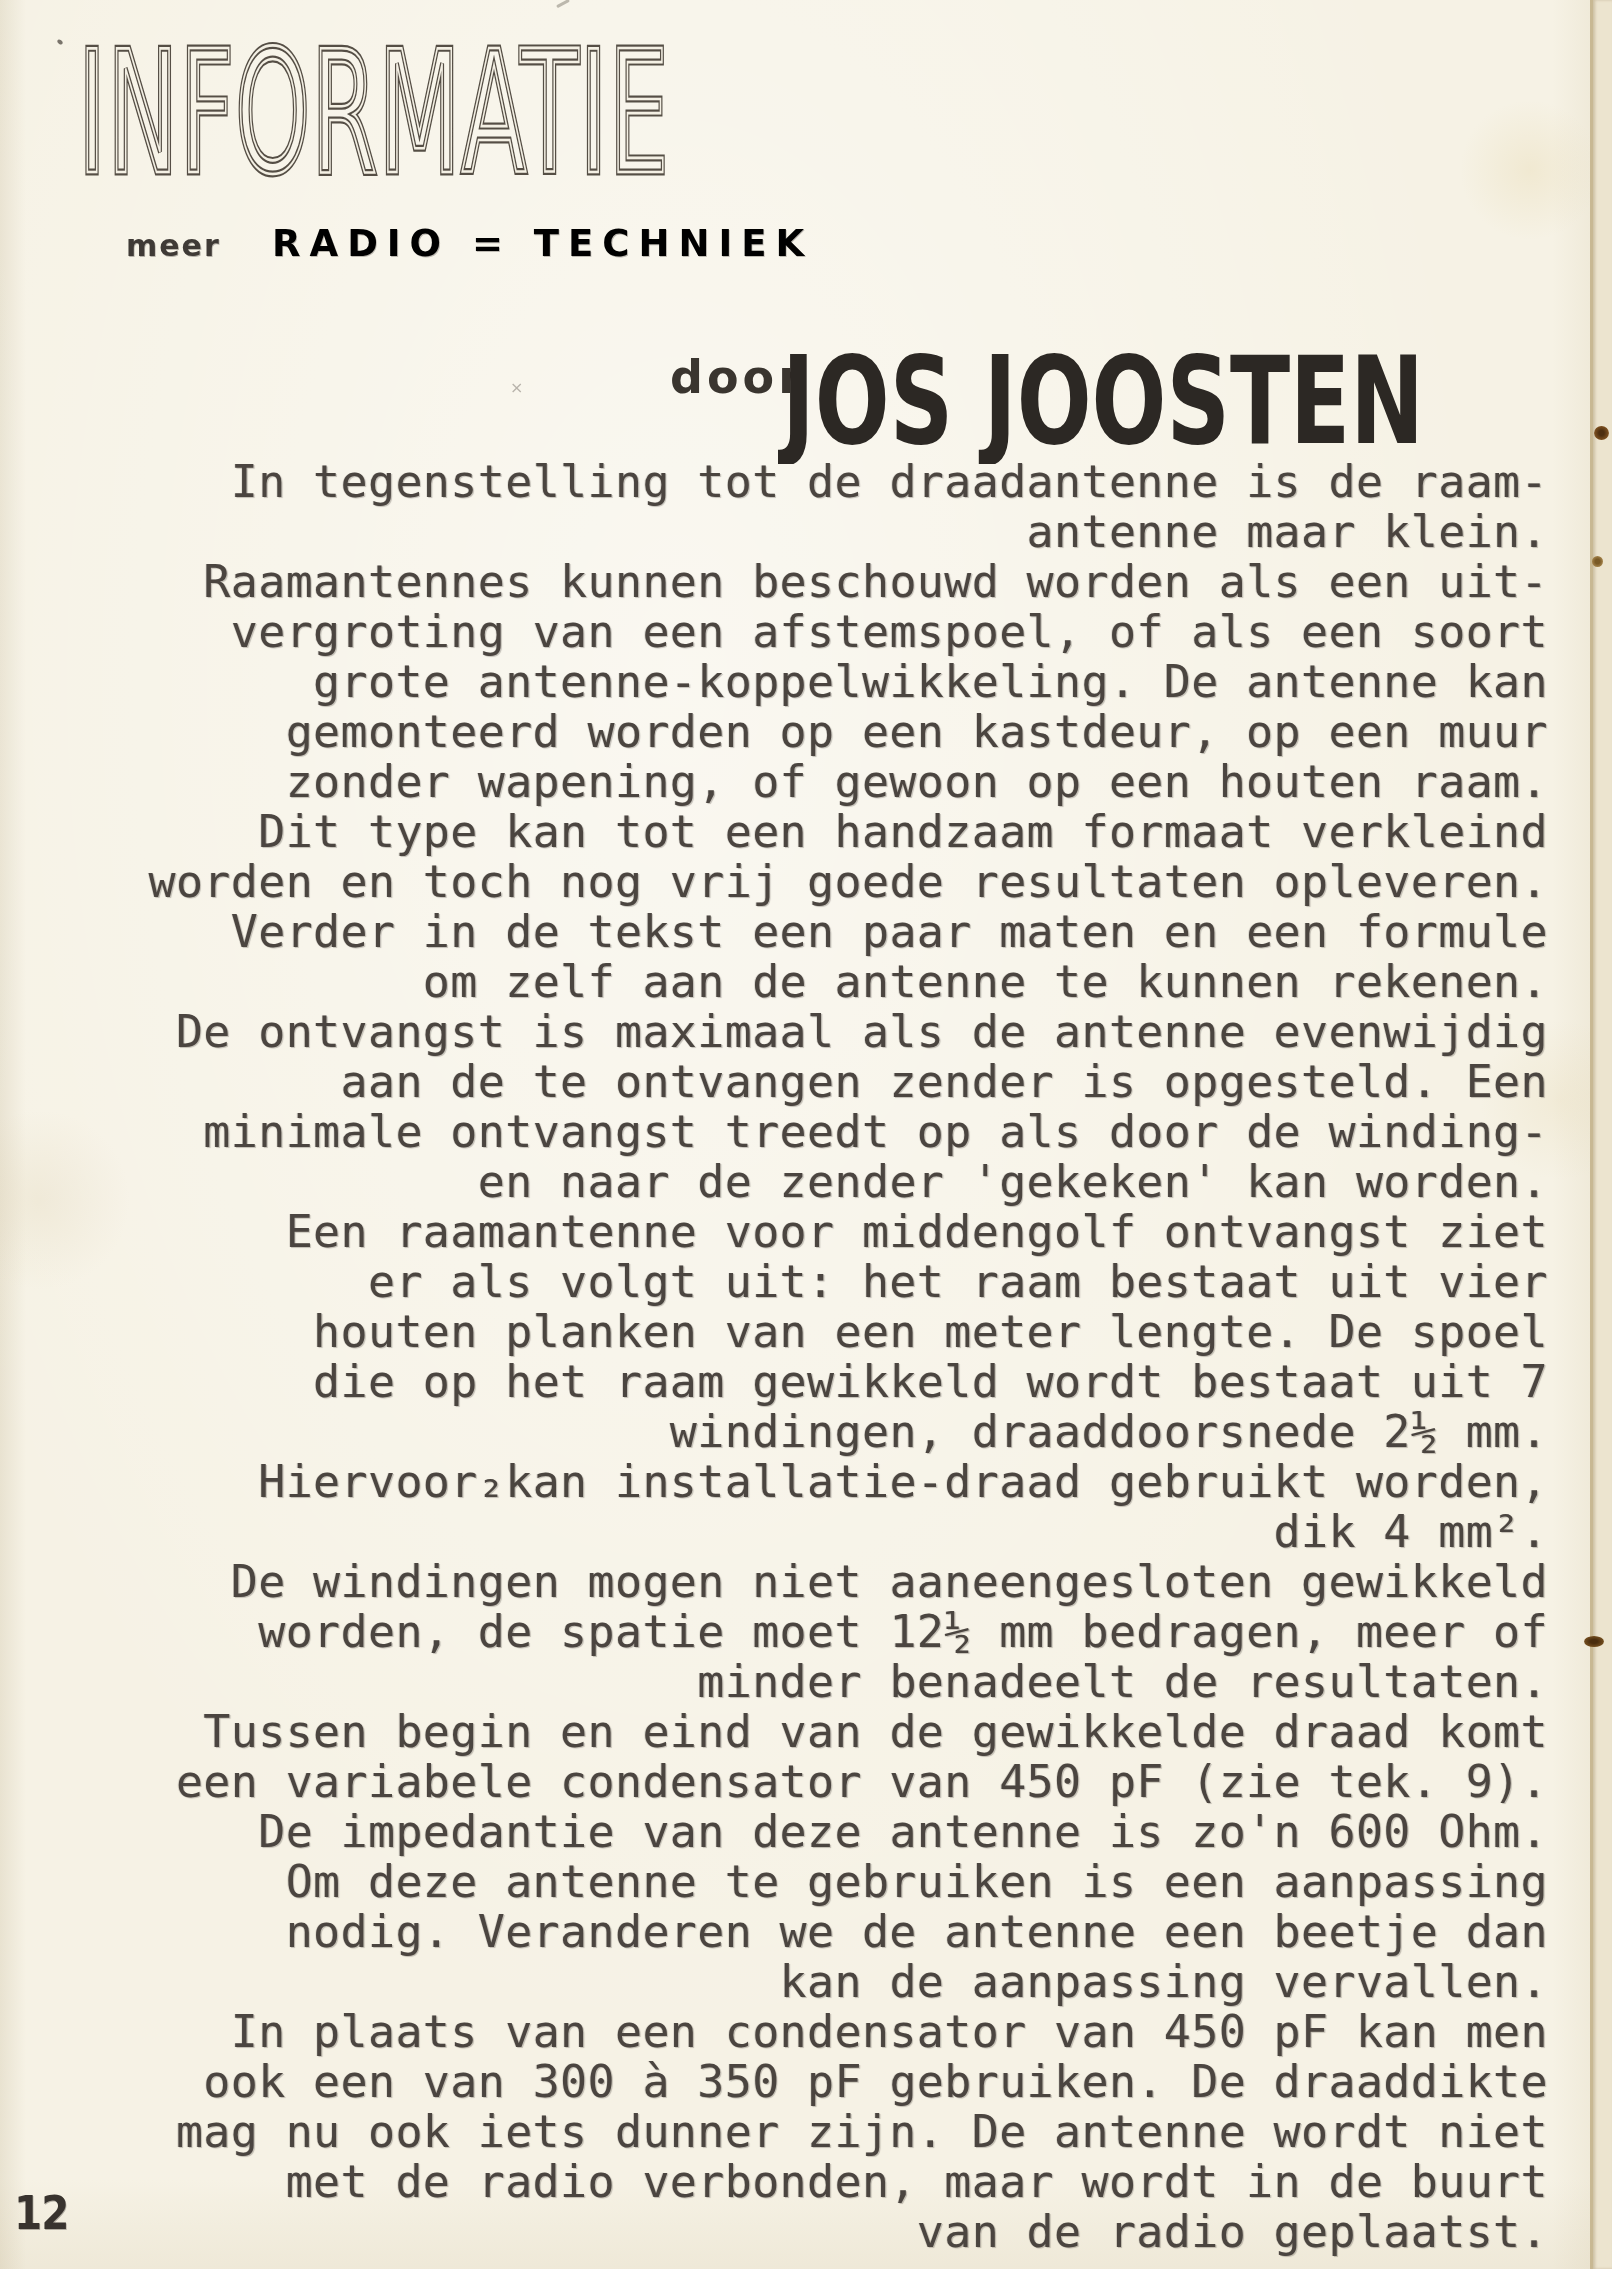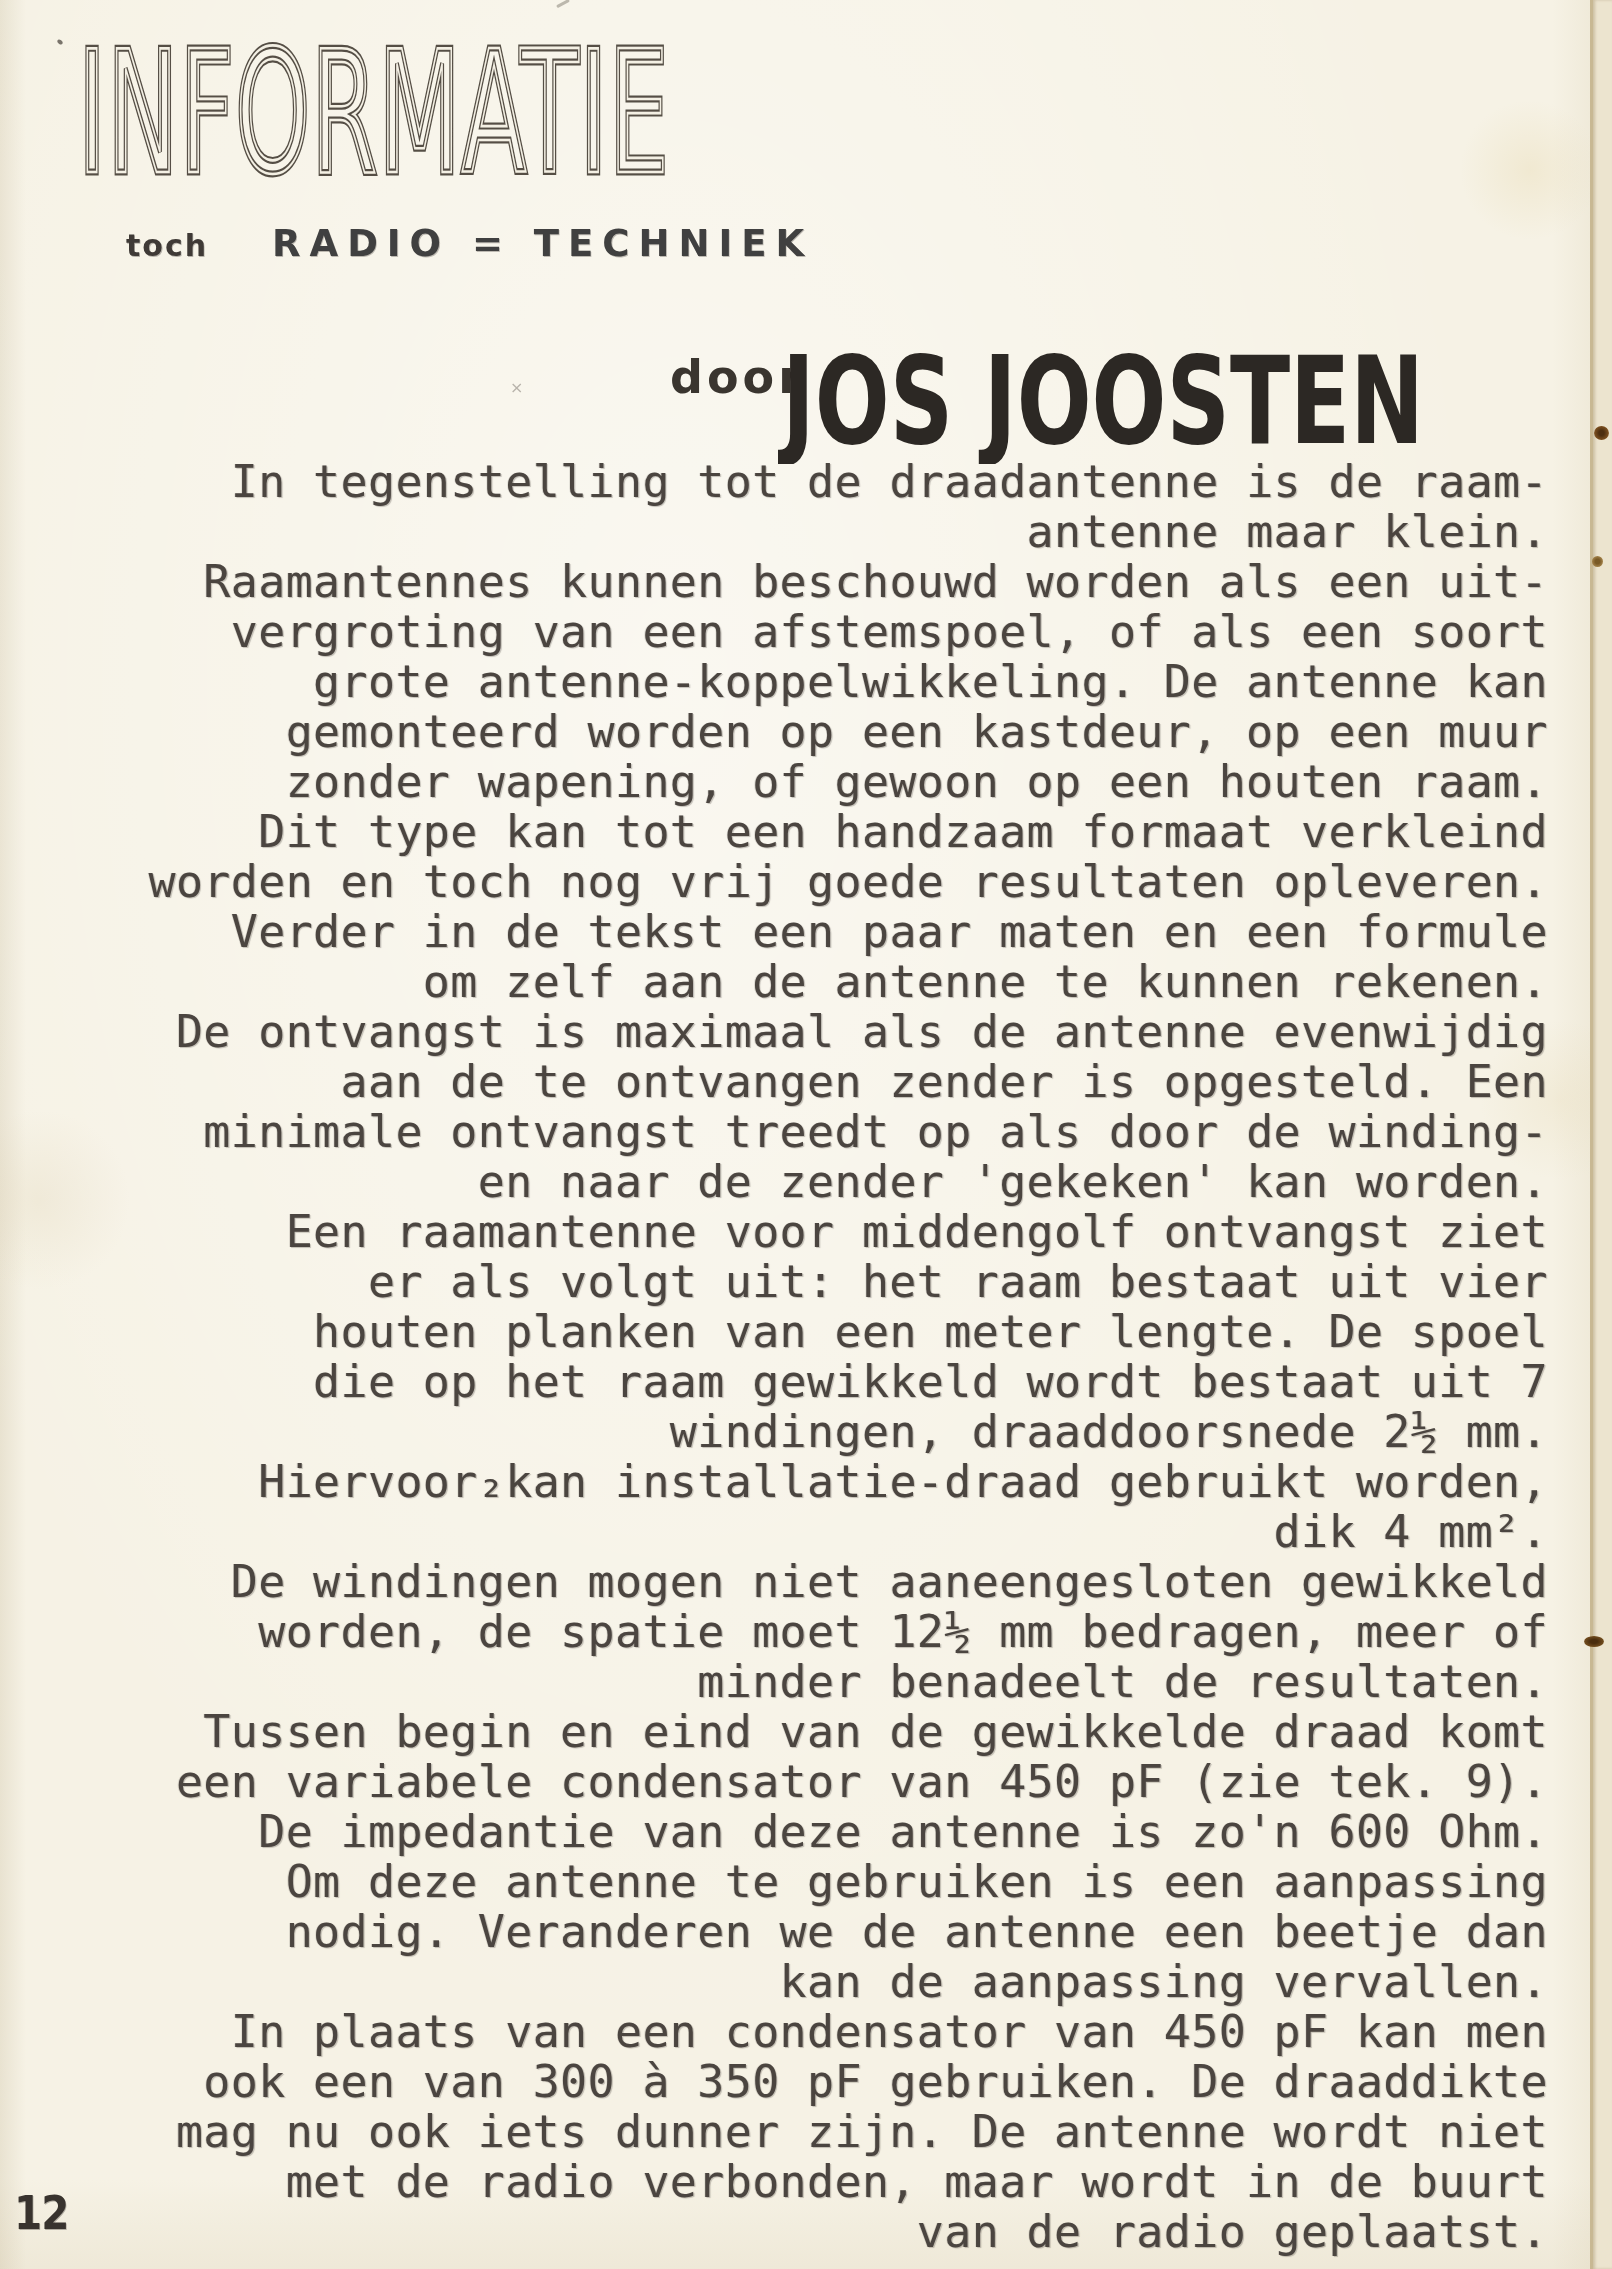--- a/index.html
+++ b/index.html
@@ -42,21 +42,21 @@
     fill:none; stroke:#f4f0e4; stroke-width:2.6px;
     font-family:"DejaVu Sans",sans-serif; font-size:170px; letter-spacing:2px;
   }
   .subtitle-prefix{
     position:absolute; left:126px; top:228px;
     font-size:30px; font-weight:bold; letter-spacing:2px; color:#3f3a36;
     text-shadow:0.8px 0.8px 0.6px rgba(63,58,54,0.35);
   }
   .subtitle{
     position:absolute; left:272px; top:222px;
-    font-size:37px; font-weight:bold; letter-spacing:9px; color:#404040;
+    font-size:37px; font-weight:bold; letter-spacing:9px; color:#000000;
     text-shadow:0.8px 0.8px 0.6px rgba(53,48,43,0.3);
   }
   .byline-label{
     position:absolute; left:670px; top:350px;
     font-size:46px; font-weight:bold; letter-spacing:4px; color:#3a352f;
   }
   .author-svg{position:absolute; left:778px; top:336px;}
   .author-text{
     fill:var(--ink-heading);
     font-family:"DejaVu Sans",sans-serif; font-size:122px; font-weight:bold;
@@ -93,21 +93,21 @@
 </head>
 <body>
 
 <div class="page-edge-band"></div>
 
 <svg class="logo-svg" width="630" height="165">
   <text class="logo-outer" x="8" y="144" textLength="592" lengthAdjust="spacingAndGlyphs">INFORMATIE</text>
   <text class="logo-inner" x="8" y="144" textLength="592" lengthAdjust="spacingAndGlyphs">INFORMATIE</text>
 </svg>
 
-<div class="subtitle-prefix">toch</div>
+<div class="subtitle-prefix">meer</div>
 
 <div class="subtitle">RADIO = TECHNIEK</div>
 
 <div class="byline-label">door</div>
 
 <svg class="author-svg" width="655" height="128">
   <text class="author-text" x="4" y="107" textLength="642" lengthAdjust="spacingAndGlyphs">JOS JOOSTEN</text>
 </svg>
 
 <div class="body-text" id="body-text"><div class="body-line">In tegenstelling tot de draadantenne is de raam-</div><div class="body-line">antenne maar klein.</div><div class="body-line">Raamantennes kunnen beschouwd worden als een uit-</div><div class="body-line">vergroting van een afstemspoel, of als een soort</div><div class="body-line">grote antenne-koppelwikkeling. De antenne kan</div><div class="body-line">gemonteerd worden op een kastdeur, op een muur</div><div class="body-line">zonder wapening, of gewoon op een houten raam.</div><div class="body-line">Dit type kan tot een handzaam formaat verkleind</div><div class="body-line">worden en toch nog vrij goede resultaten opleveren.</div><div class="body-line">Verder in de tekst een paar maten en een formule</div><div class="body-line">om zelf aan de antenne te kunnen rekenen.</div><div class="body-line">De ontvangst is maximaal als de antenne evenwijdig</div><div class="body-line">aan de te ontvangen zender is opgesteld. Een</div><div class="body-line">minimale ontvangst treedt op als door de winding-</div><div class="body-line">en naar de zender 'gekeken' kan worden.</div><div class="body-line">Een raamantenne voor middengolf ontvangst ziet</div><div class="body-line">er als volgt uit: het raam bestaat uit vier</div><div class="body-line">houten planken van een meter lengte. De spoel</div><div class="body-line">die op het raam gewikkeld wordt bestaat uit 7</div><div class="body-line">windingen, draaddoorsnede 2½ mm.</div><div class="body-line">Hiervoor₂kan installatie-draad gebruikt worden,</div><div class="body-line">dik 4 mm².</div><div class="body-line">De windingen mogen niet aaneengesloten gewikkeld</div><div class="body-line">worden, de spatie moet 12½ mm bedragen, meer of</div><div class="body-line">minder benadeelt de resultaten.</div><div class="body-line">Tussen begin en eind van de gewikkelde draad komt</div><div class="body-line">een variabele condensator van 450 pF (zie tek. 9).</div><div class="body-line">De impedantie van deze antenne is zo'n 600 Ohm.</div><div class="body-line">Om deze antenne te gebruiken is een aanpassing</div><div class="body-line">nodig. Veranderen we de antenne een beetje dan</div><div class="body-line">kan de aanpassing vervallen.</div><div class="body-line">In plaats van een condensator van 450 pF kan men</div><div class="body-line">ook een van 300 à 350 pF gebruiken. De draaddikte</div><div class="body-line">mag nu ook iets dunner zijn. De antenne wordt niet</div><div class="body-line">met de radio verbonden, maar wordt in de buurt</div><div class="body-line">van de radio geplaatst.</div></div>

